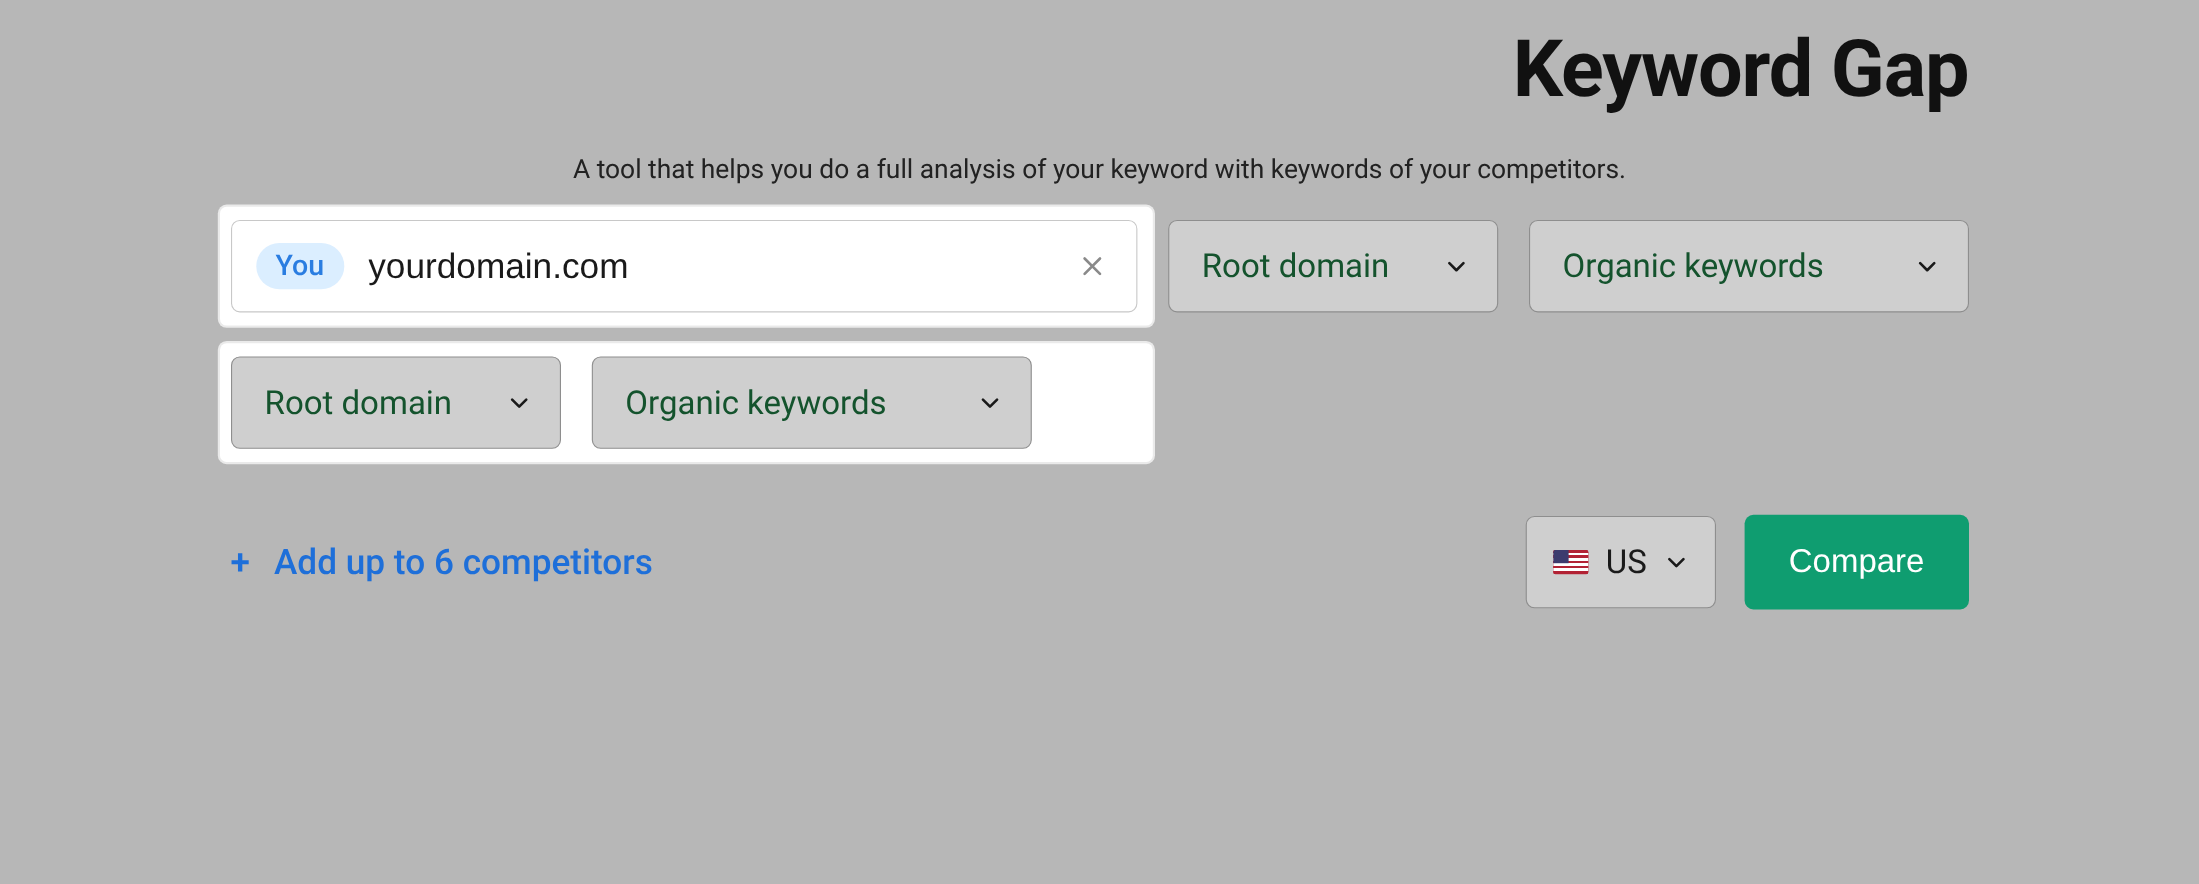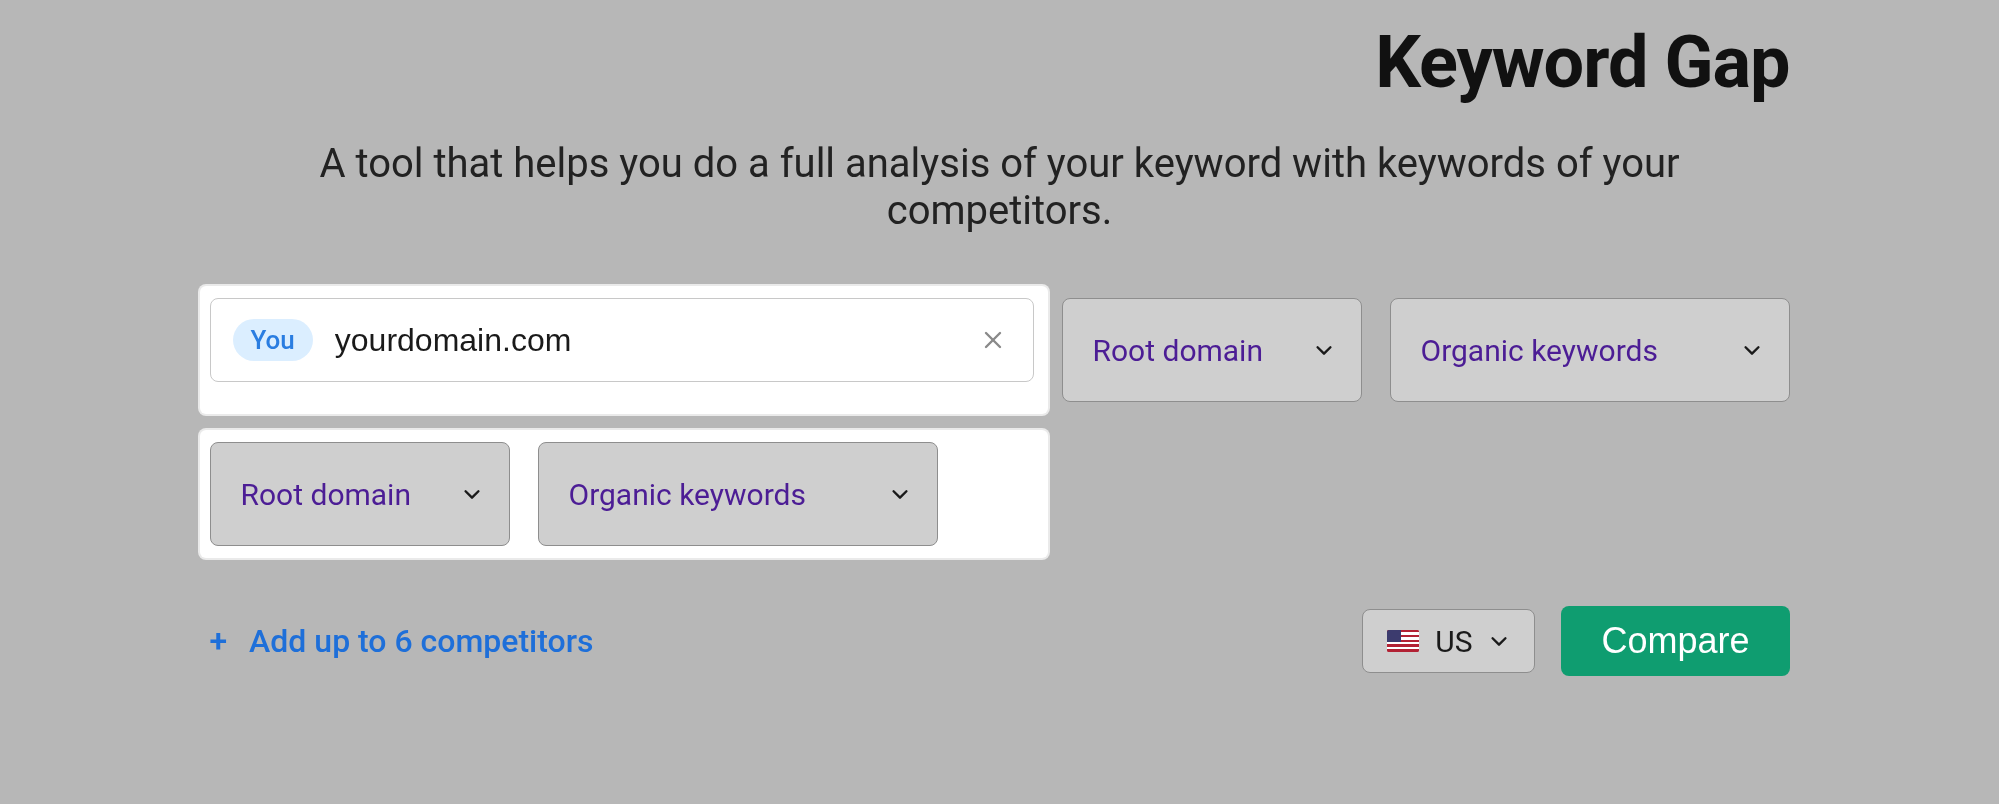--- a/index.html
+++ b/index.html
@@ -17,27 +17,27 @@
   .title {
     text-align: right;
     font-size: 72px;
     font-weight: 700;
     letter-spacing: -1px;
     color: #111;
     margin-top: 0;
   }
   .subtitle {
     text-align: center;
-    font-size: 40px;
+    font-size: 24px;
     color: #222;
     margin-top: 35px;
     font-weight: 400;
   }
   .rows {
-    margin-top: 64px;
+    margin-top: 32px;
   }
   .row {
     display: flex;
     gap: 28px;
     align-items: stretch;
     margin-bottom: 40px;
     position: relative;
   }
   
   .row.highlighted::before {
@@ -102,24 +102,24 @@
     line-height: 1;
   }
   .select {
     flex: 0 0 auto;
     display: flex;
     align-items: center;
     justify-content: space-between;
     background: #cfcfcf;
     border: 1.5px solid #8e8e8e;
     border-radius: 8px;
-    height: 104px;
+    height: 84px;
     padding: 0 26px 0 30px;
     font-size: 30px;
-    color: #4c1d95;
+    color: #14532d;
     cursor: pointer;
     gap: 20px;
   }
   .select.domain-type { width: 300px; }
   .select.kw-type     { width: 400px; }
   .chev {
     width: 22px; height: 22px; flex: 0 0 auto;
   }
   .chev svg { width: 100%; height: 100%; display: block; }
 
@@ -148,21 +148,21 @@
     align-items: center;
     gap: 26px;
   }
   .country-select {
     display: flex;
     align-items: center;
     gap: 16px;
     background: #cfcfcf;
     border: 1.5px solid #8e8e8e;
     border-radius: 8px;
-    height: 64px;
+    height: 84px;
     padding: 0 24px;
     font-size: 30px;
     cursor: pointer;
   }
   .flag {
     width: 32px; height: 22px; position: relative; flex: 0 0 auto;
     background: linear-gradient(#b22234, #b22234);
     overflow: hidden;
     border-radius: 2px;
   }
@@ -171,23 +171,23 @@
     background: repeating-linear-gradient(#b22234 0 2.4px, #fff 2.4px 4.8px);
   }
   .flag::after{
     content:"";position:absolute;left:0;top:0;width:14px;height:12px;background:#3c3b6e;
   }
   .compare-btn {
     background: #0f9d70;
     color: #fff;
     border: none;
     border-radius: 8px;
-    height: 70px;
+    height: 86px;
     padding: 0 40px;
-    font-size: 36px;
+    font-size: 30px;
     font-weight: 500;
     cursor: pointer;
   }
 </style>
 </head>
 <body>
 
 <div class="container">
   <h1 class="title">Keyword Gap</h1>
   <p class="subtitle">A tool that helps you do a full analysis of your keyword with keywords of your competitors.</p>

